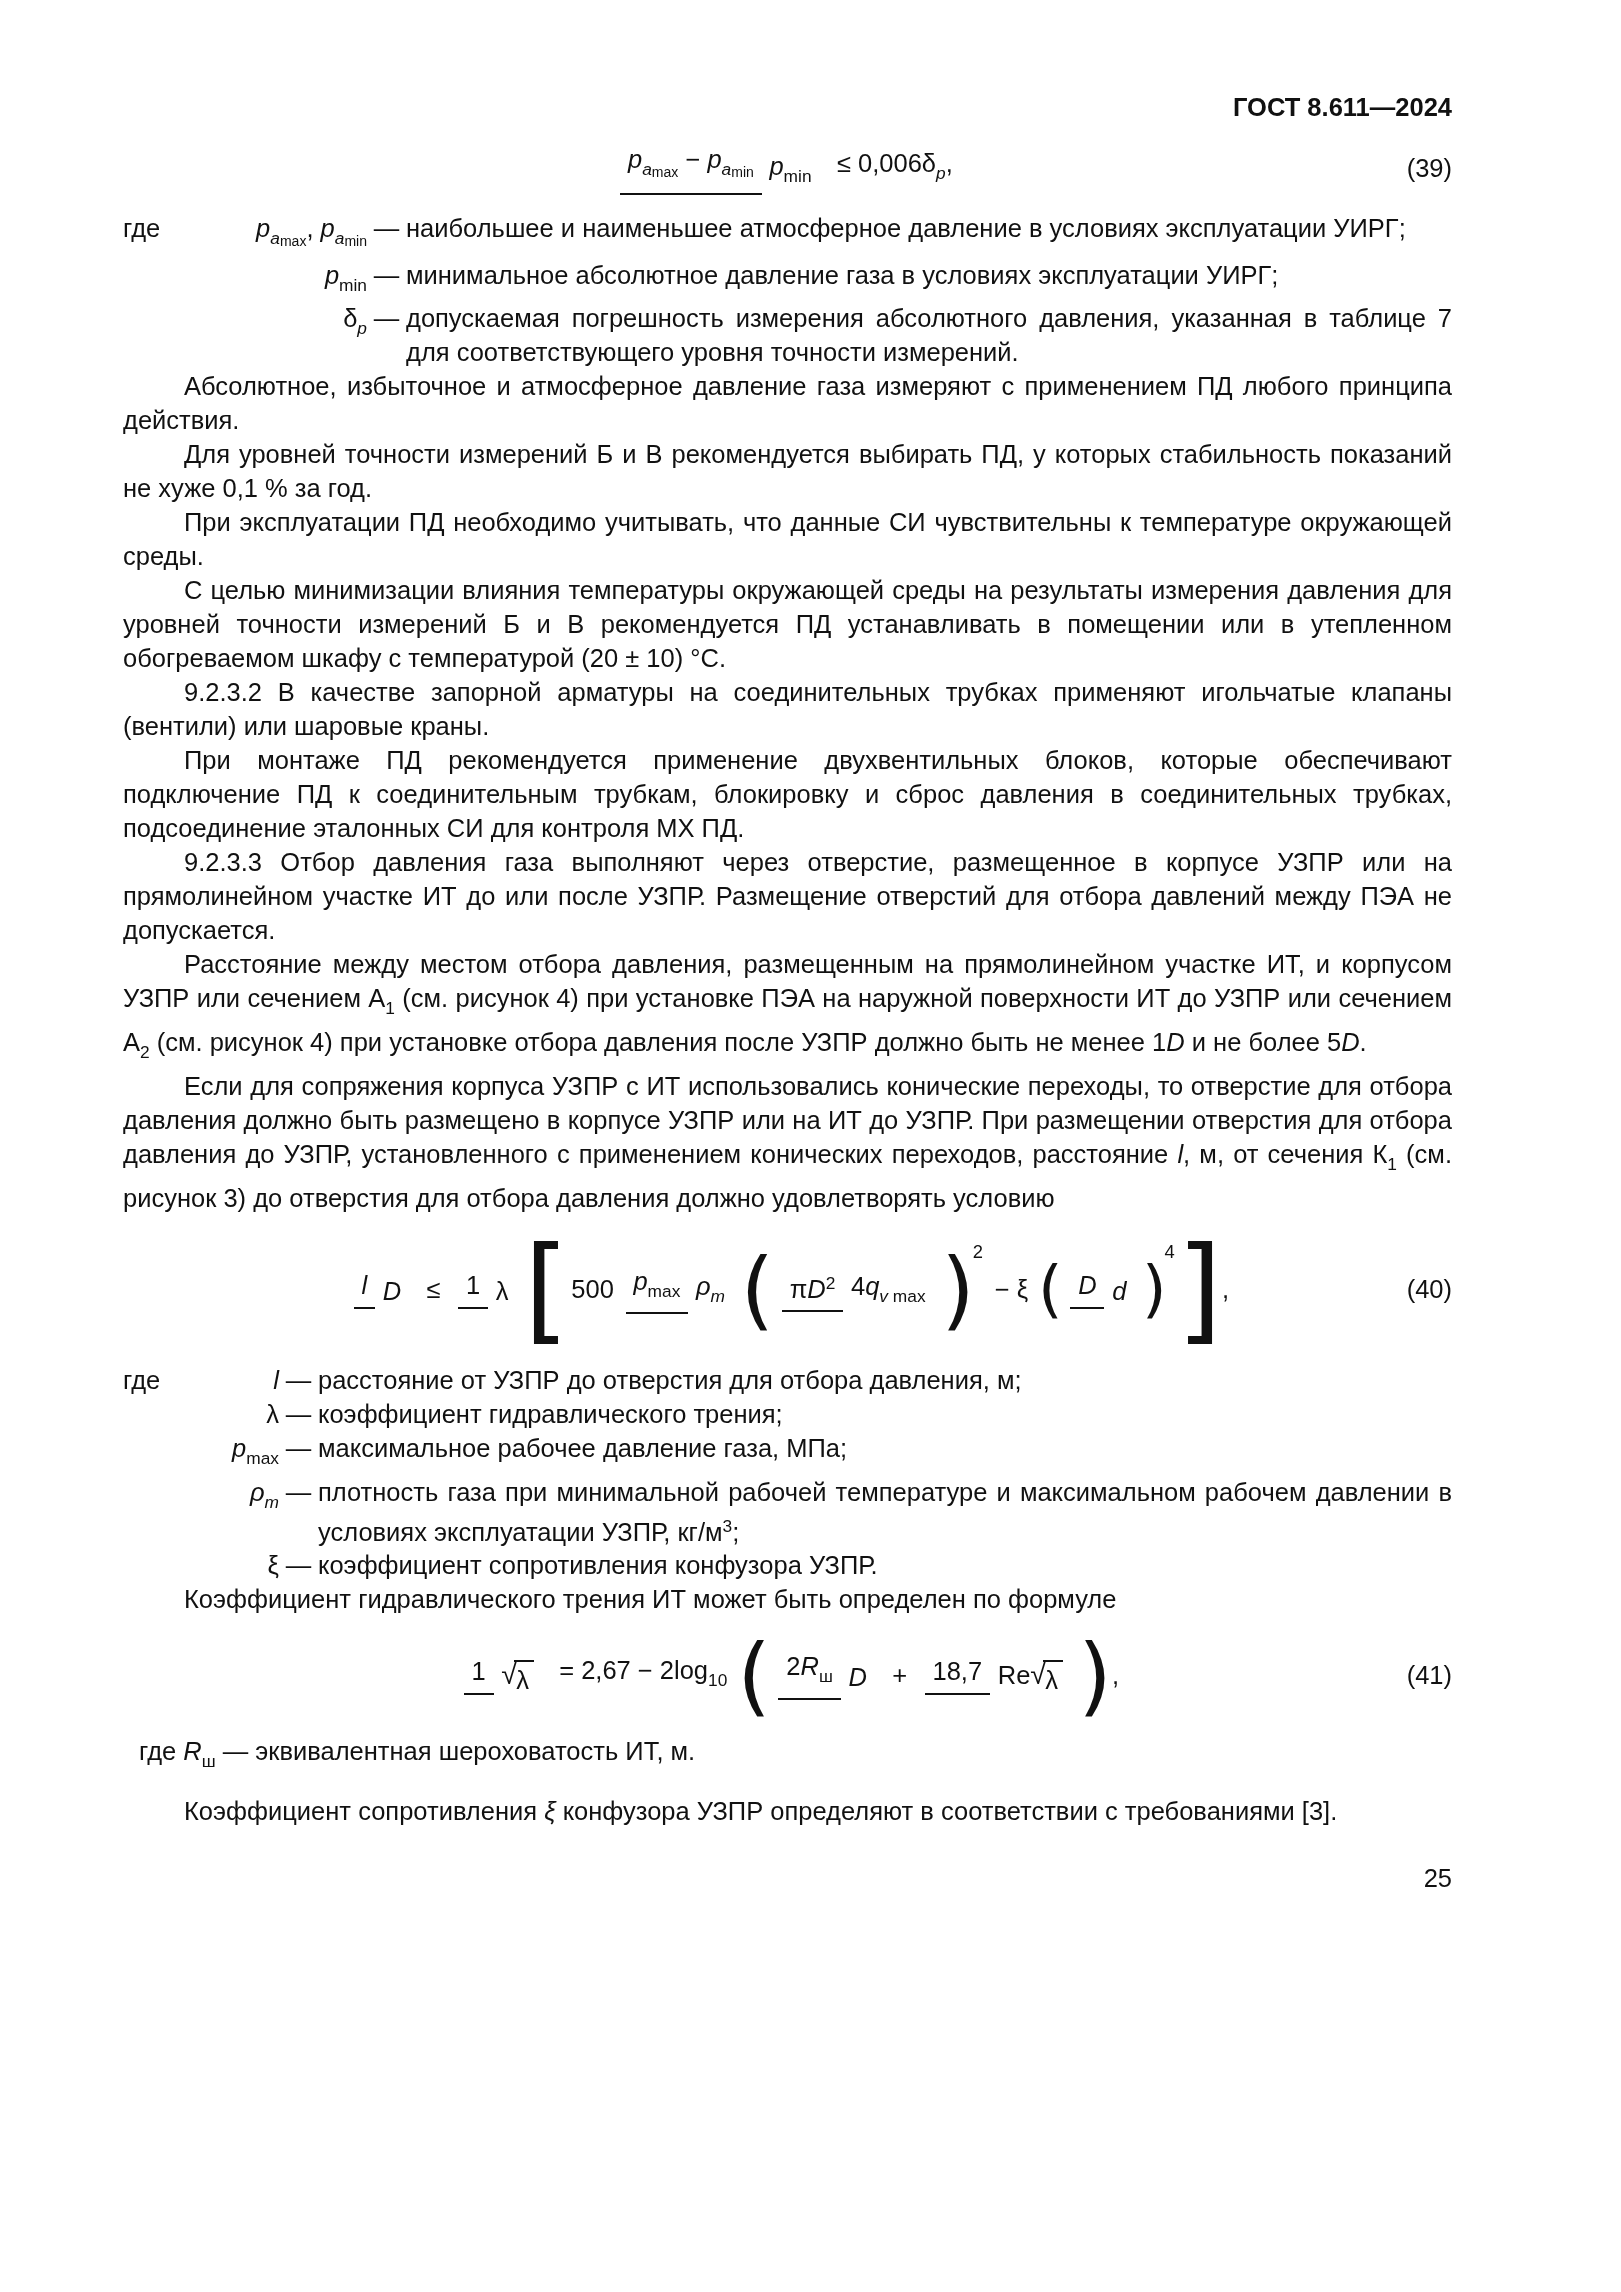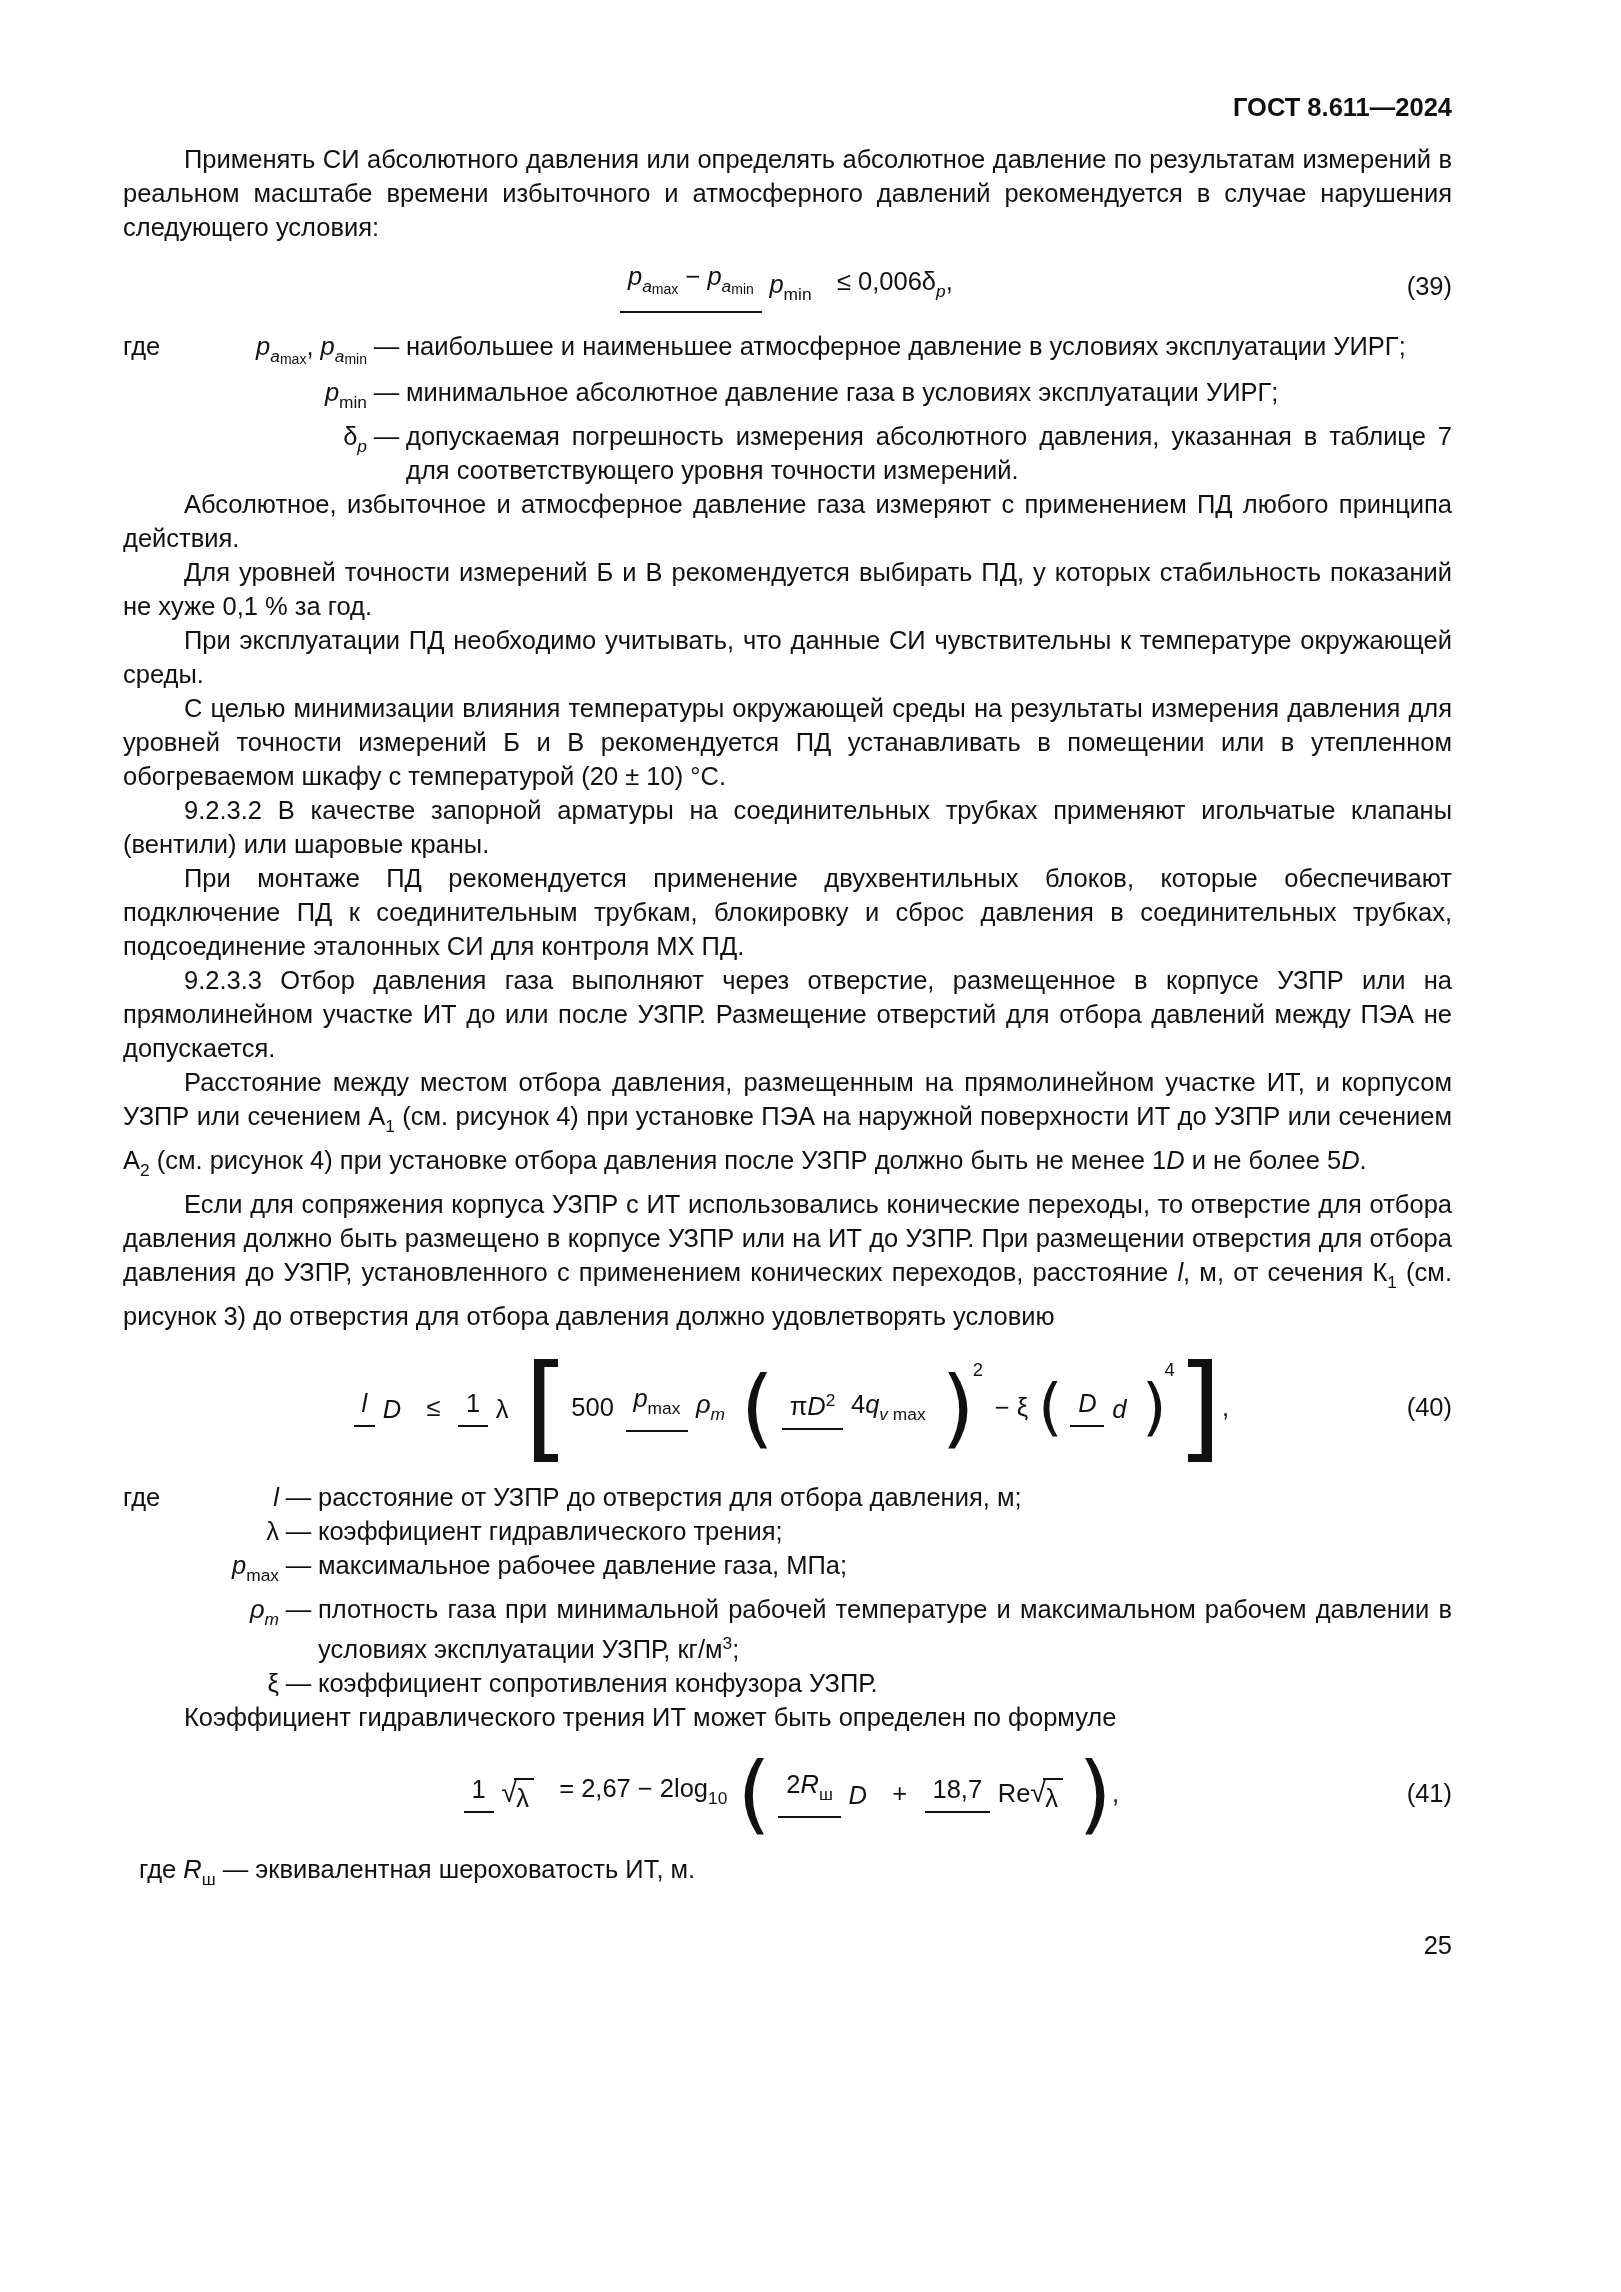--- a/index.html
+++ b/index.html
@@ -47,21 +47,20 @@
 
   .page-number{text-align:right;margin-top:33px;}
 </style>
 </head>
 <body>
 
 <div class="page">
 
   <div class="header">ГОСТ 8.611—2024</div>
 
-  <p class="para">Применять СИ абсолютного давления или определять абсолютное давление по результатам измерений в реальном масштабе времени избыточного и атмосферного давлений рекомендуется в случае нарушения следующего условия:</p>
 
   <div class="formula">
     <span class="frac">
       <span class="ftop"><span class="i">p</span><span class="sub i">a</span><span class="sub2">max</span><span> − </span><span class="i">p</span><span class="sub i">a</span><span class="sub2">min</span></span>
       <span class="fbot"><span class="i">p</span><span class="sub">min</span></span>
     </span>
     <span class="mop"><span>≤ 0,006δ</span><span class="sub i">p</span><span>,</span></span>
     <span class="eq-num">(39)</span>
   </div>
 
@@ -192,17 +191,18 @@
             <span class="rbar"><span>λ</span></span>
           </span>
       </span>
     </span>
     <span class="bbr br-l">)</span>
     <span>,</span>
     <span class="eq-num">(41)</span>
   </div>
 
   <p class="para-noindent"><span>где </span><span class="i">R</span><span class="sub">ш</span><span> — эквивалентная шероховатость ИТ, м.</span></p>
+  <p class="para"><span>Коэффициент сопротивления </span><span class="i">ξ</span><span> конфузора УЗПР определяют в соответствии с требованиями [3].</span></p>
 
   <div class="page-number">25</div>
 
 </div>
 
 
 </body></html>

